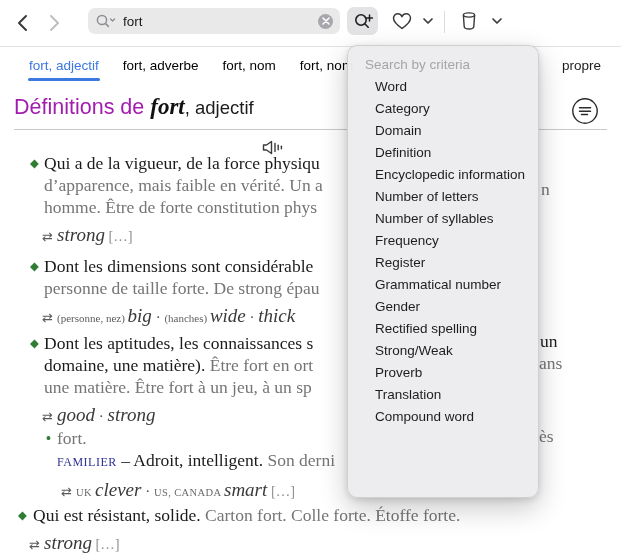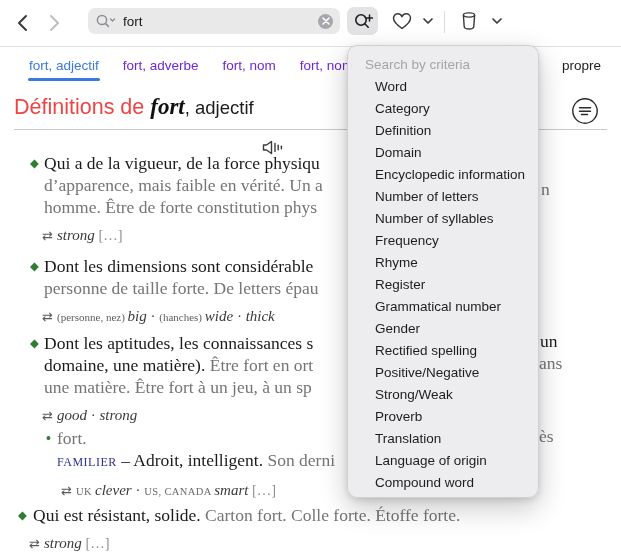--- a/index.html
+++ b/index.html
@@ -19,27 +19,27 @@
   .clear-btn{margin-right:7px;width:15px;height:15px;border-radius:50%;background:#A6A6AC;display:flex;align-items:center;justify-content:center;}
   .qplus-btn{left:347px;top:7px;width:31px;height:28px;background:#E3E3E5;border-radius:7px;}
   .heart-btn{left:390px;top:9px;width:24px;height:24px;}
   .chev1{left:421px;top:15px;width:14px;height:12px;}
   .tb-divider{position:absolute;left:444px;top:11px;width:1px;height:22px;background:#DCDCDC;}
   .trash-btn{left:458px;top:8px;width:22px;height:26px;}
   .chev2{left:490px;top:15px;width:14px;height:12px;}
   
   .tabbar{position:absolute;left:16px;top:47px;width:621px;height:39px;}
   .tabs{display:flex;gap:24px;padding-left:13px;height:100%;align-items:center;}
-  .tab{position:relative;font-size:13.5px;font-weight:500;color:#6d28d9;padding:9px 0 11px 0;white-space:nowrap;}
+  .tab{position:relative;font-size:13.5px;font-weight:500;color:#000000;padding:9px 0 11px 0;white-space:nowrap;}
   .tab.active{color:#3B78E0;}
   .tab.active::after{content:"";position:absolute;left:-1px;right:-1px;bottom:3px;height:3px;border-radius:2px;background:#3B78E0;}
   .tab-frag{position:absolute;left:546px;top:11px;font-size:13.5px;font-weight:500;color:#1d1d1f;}
   
   .heading{position:absolute;left:14px;top:94px;display:flex;align-items:baseline;white-space:pre;}
-  .h-pre{font-size:21.5px;color:#ef4444;}
+  .h-pre{font-size:21.5px;color:#a21caf;}
   .h-word{font-family:"Liberation Serif",serif;font-weight:bold;font-style:italic;font-size:23px;color:#111;}
   .h-suf{font-size:18.5px;color:#1b1b1b;}
   .speaker{margin-left:7px;position:relative;top:2px;}
   .filter-btn{position:absolute;left:570px;top:96px;width:30px;height:30px;}
   .h-rule{position:absolute;left:14px;top:129px;width:593px;height:1px;background:#C9C9C9;}
   
   .defs{position:absolute;left:0;top:0;width:621px;height:555px;z-index:1;}
   .blk{position:absolute;left:14px;right:6px;}
   .bullet{position:absolute;color:#2E7D32;}
   .k-def .bullet{left:16px;top:4px;font-size:11.5px;}
@@ -50,21 +50,21 @@
   .k-fam .syn-line{margin-left:4px;}
   .k-out .bullet{left:4px;top:4px;font-size:11.5px;}
   .k-out .txt{margin-left:19px;}
   .k-out .syn-line{margin-left:-4px;}
   .def-line{font-family:"Liberation Serif",serif;font-size:17.5px;line-height:22px;white-space:pre;}
   .syn-line{margin-top:7px;white-space:pre;font-family:"Liberation Serif",serif;line-height:20px;}
   .sg-main{color:#1B1B1B;}
   .sg-ex{color:#757575;}
   .sg-fam{font-size:12px;color:#2D3193;letter-spacing:.5px;}
   .sg-arrow{font-family:"DejaVu Sans",sans-serif;font-size:13px;color:#5a5a5a;}
-  .sg-syn{font-style:italic;font-size:15px;color:#3A3A3A;}
+  .sg-syn{font-style:italic;font-size:19px;color:#3A3A3A;}
   .sg-label{font-size:11px;color:#5E5E5E;}
   .sg-sc{font-size:10.5px;color:#6A6A6A;letter-spacing:.4px;}
   .sg-sep{font-size:15px;color:#4a4a4a;}
   .sg-more{font-size:14.5px;color:#909090;}
   .frag{position:absolute;font-family:"Liberation Serif",serif;font-size:17.5px;white-space:pre;}
   
   .dropdown{position:absolute;left:347px;top:45px;width:192px;height:453px;z-index:10;
     background:rgba(236,236,238,0.97);border:1px solid rgba(0,0,0,0.12);border-radius:10px;
     box-shadow:0 10px 28px rgba(0,0,0,0.22),0 2px 6px rgba(0,0,0,0.12);
     box-sizing:border-box;padding-top:8px;}
@@ -173,21 +173,21 @@
         <div class="def-line"><span class="sg-main">Qui a de la vigueur, de la force physiqu</span></div>
         <div class="def-line"><span class="sg-ex">d’apparence, mais faible en vérité. Un a</span></div>
         <div class="def-line"><span class="sg-ex">homme. Être de forte constitution phys</span></div>
         <div class="syn-line"><span class="sg-arrow">⇄ </span><span class="sg-syn">strong</span><span class="sg-more"> […]</span></div>
       </div>
     </div>
     <div class="blk k-def" style="top: 255px;">
       <span class="bullet">◆</span>
       <div class="txt">
         <div class="def-line"><span class="sg-main">Dont les dimensions sont considérable</span></div>
-        <div class="def-line"><span class="sg-ex">personne de taille forte. De letters épau</span></div>
+        <div class="def-line"><span class="sg-ex">personne de taille forte. De strong épau</span></div>
         <div class="syn-line"><span class="sg-arrow">⇄ </span><span class="sg-label">(personne, nez) </span><span class="sg-syn">big</span><span class="sg-sep"> · </span><span class="sg-label">(hanches) </span><span class="sg-syn">wide</span><span class="sg-sep"> · </span><span class="sg-syn">thick</span></div>
       </div>
     </div>
     <div class="blk k-def" style="top: 332px;">
       <span class="bullet">◆</span>
       <div class="txt">
         <div class="def-line"><span class="sg-main">Dont les aptitudes, les connaissances s</span></div>
         <div class="def-line"><span class="sg-main">domaine, une matière).</span><span class="sg-ex"> Être fort en ort</span></div>
         <div class="def-line"><span class="sg-ex">une matière. Être fort à un jeu, à un sp</span></div>
         <div class="syn-line"><span class="sg-arrow">⇄ </span><span class="sg-syn">good</span><span class="sg-sep"> · </span><span class="sg-syn">strong</span></div>
@@ -212,31 +212,28 @@
     <span class="frag sg-main" style="left: 540px; top: 331px;">un</span>
     <span class="frag sg-ex" style="left: 539px; top: 353px;">ans</span>
     <span class="frag sg-ex" style="left: 539px; top: 426px;">ès</span>
   </div>
 
 <div class="dropdown">
   <div class="dd-header">Search by criteria</div>
   <div id="dd-list">
       <div class="dd-item">Word</div>
       <div class="dd-item">Category</div>
+      <div class="dd-item">Domain</div>
       <div class="dd-item">Definition</div>
-      <div class="dd-item">Domain</div>
       <div class="dd-item">Encyclopedic information</div>
       <div class="dd-item">Number of letters</div>
       <div class="dd-item">Number of syllables</div>
       <div class="dd-item">Frequency</div>
-      <div class="dd-item">Rhyme</div>
       <div class="dd-item">Register</div>
       <div class="dd-item">Grammatical number</div>
       <div class="dd-item">Gender</div>
       <div class="dd-item">Rectified spelling</div>
-      <div class="dd-item">Positive/Negative</div>
       <div class="dd-item">Strong/Weak</div>
       <div class="dd-item">Proverb</div>
       <div class="dd-item">Translation</div>
-      <div class="dd-item">Language of origin</div>
       <div class="dd-item">Compound word</div>
     </div>
 </div>
 
 </body></html>

